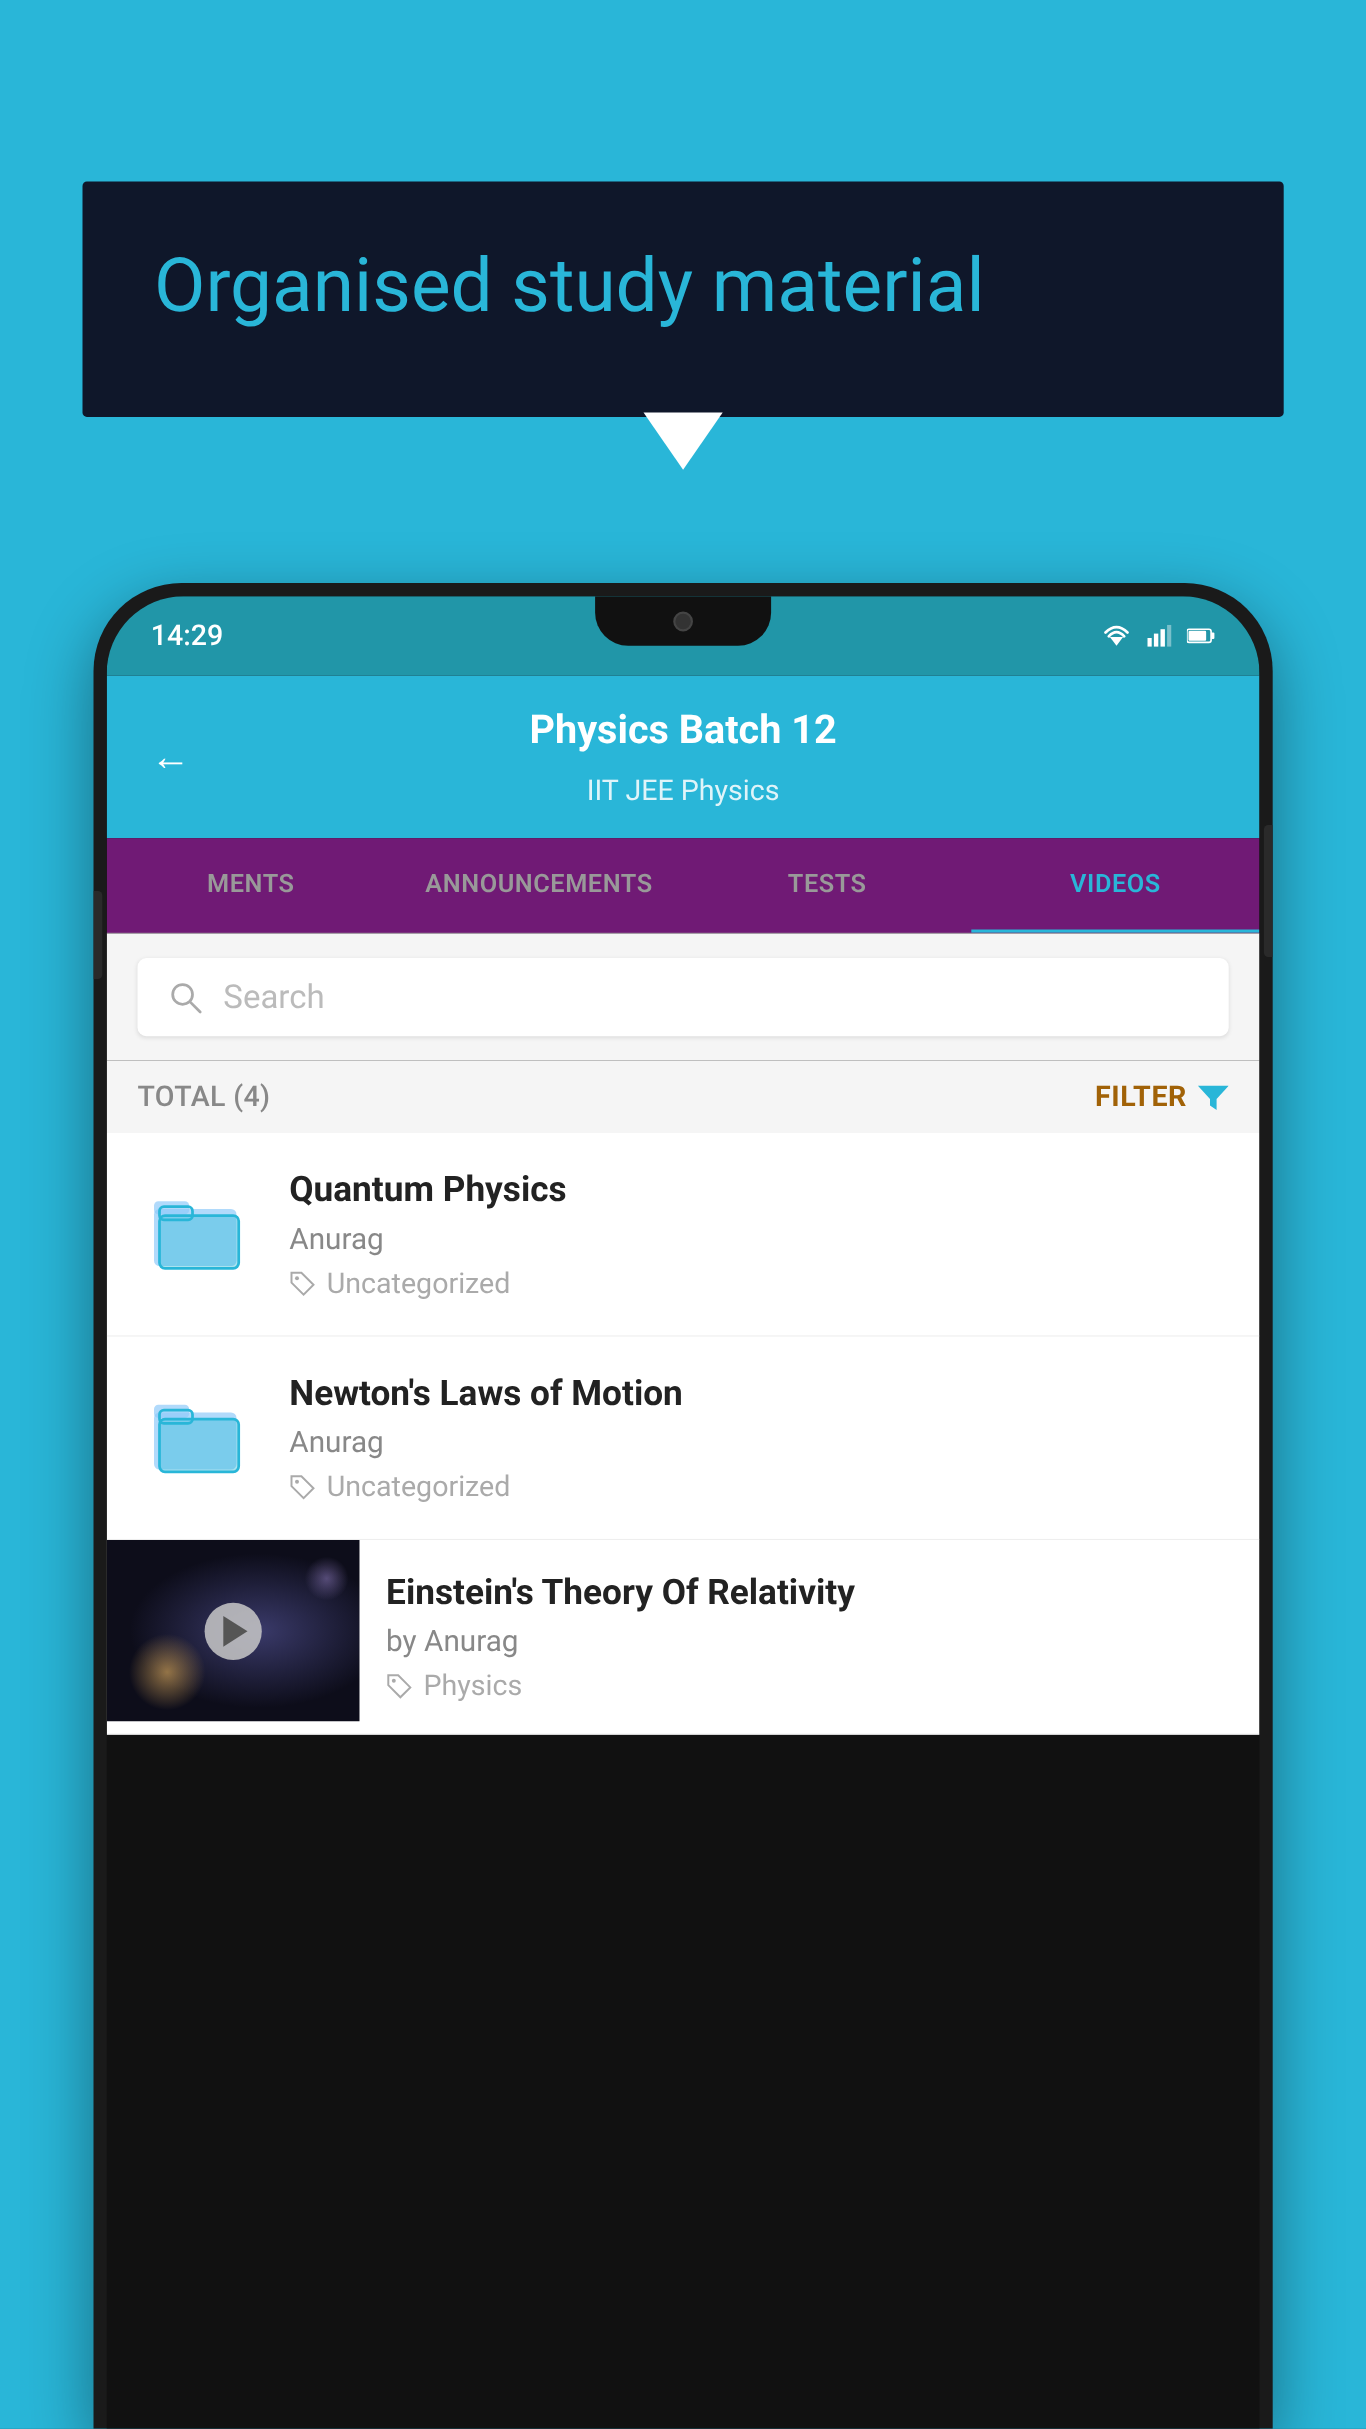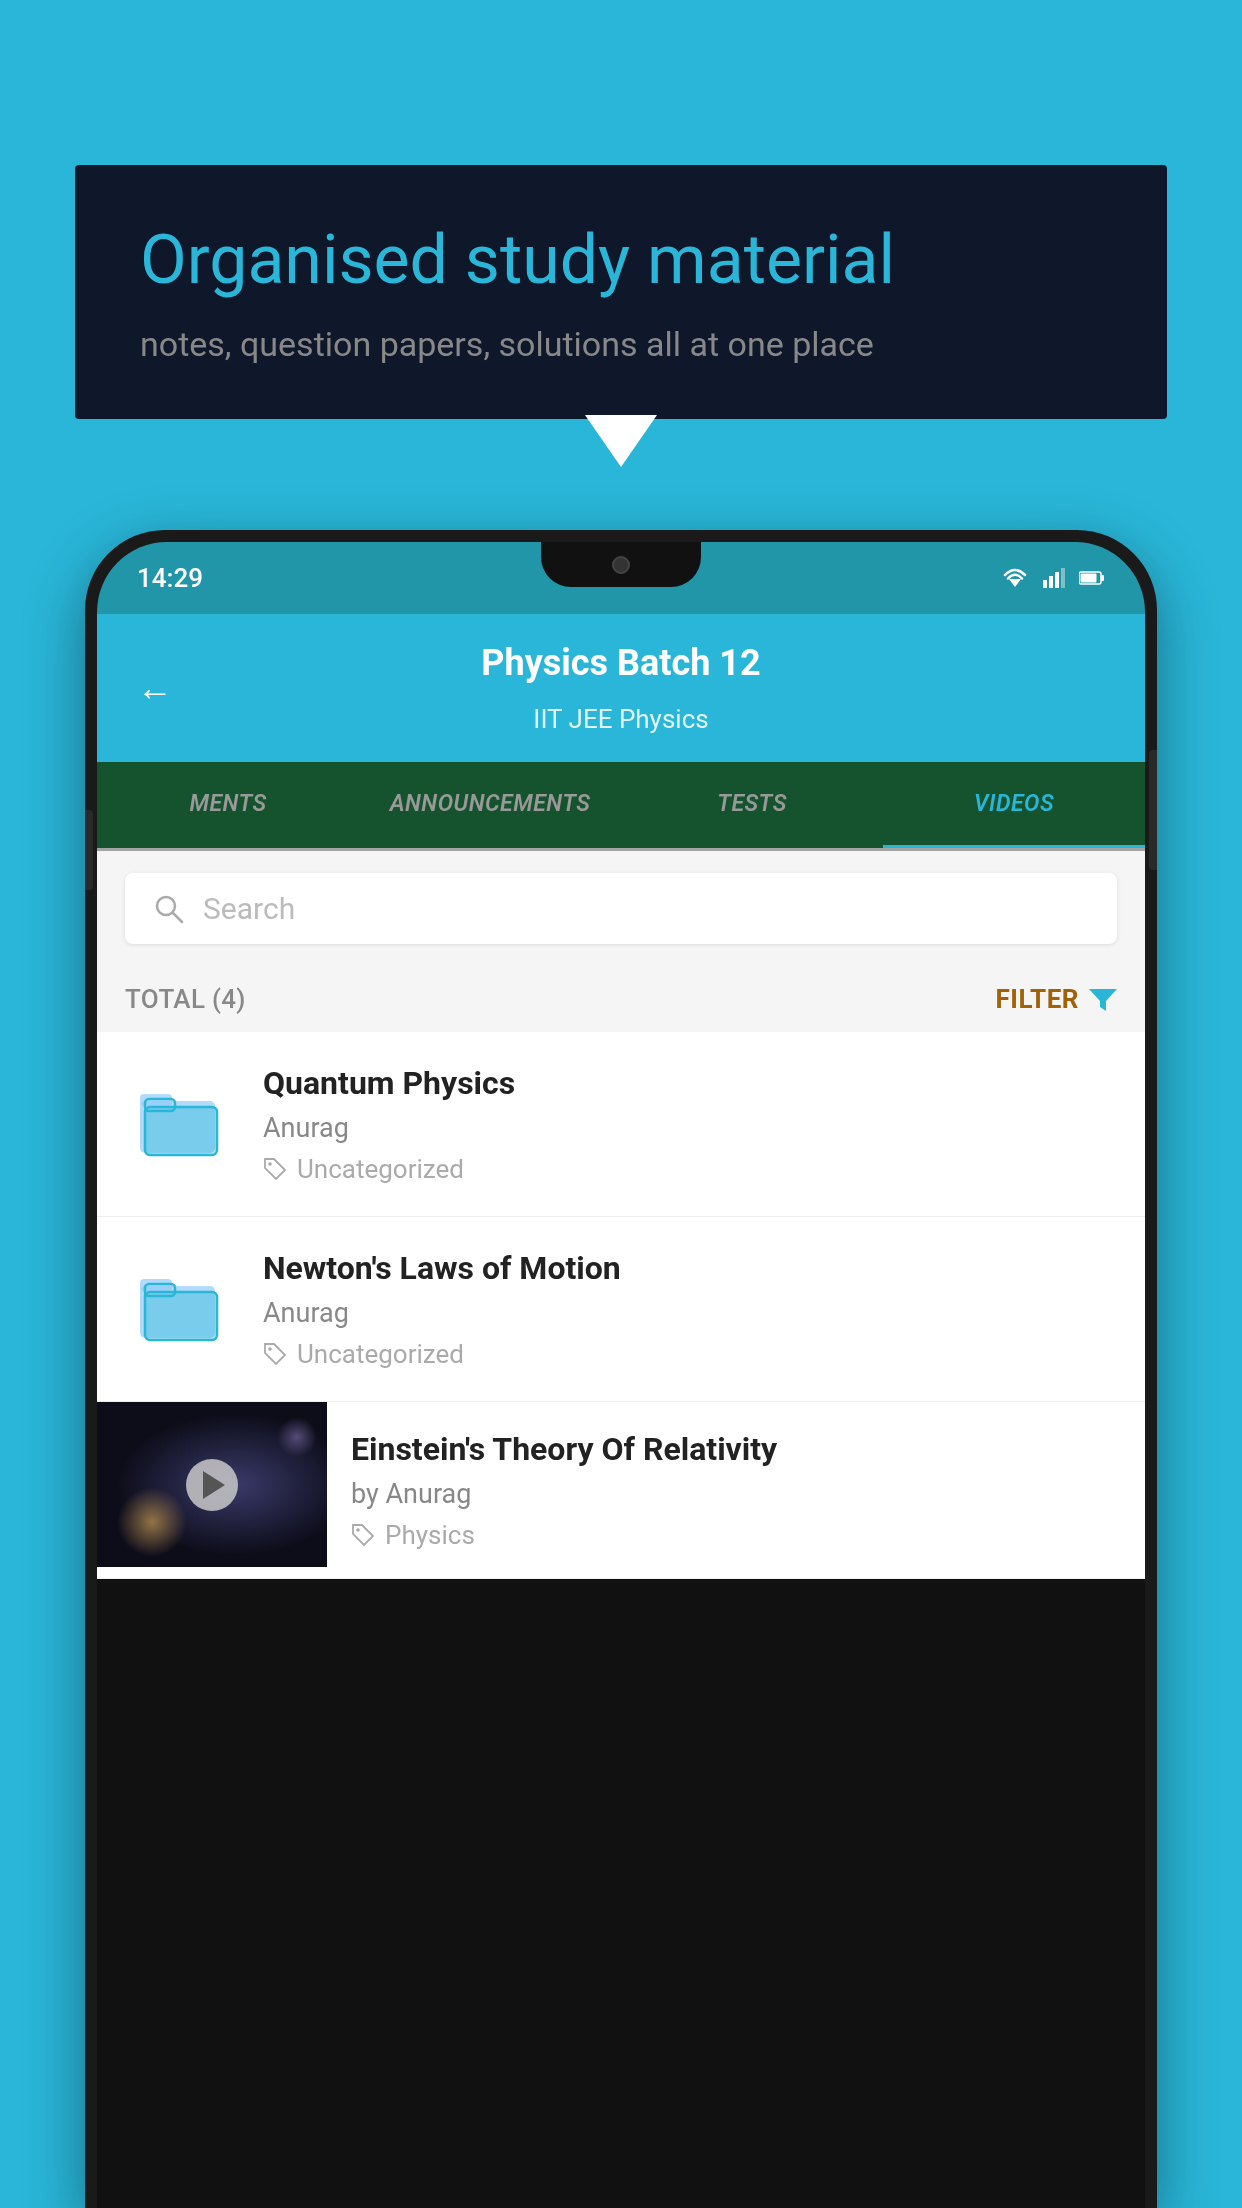--- a/index.html
+++ b/index.html
@@ -153,25 +153,24 @@
     }
 
     .header-subtitle {
       color: rgba(255,255,255,0.85);
       font-size: 26px;
       margin-top: 20px;
     }
 
     
     .tabs-bar {
-      background: #14532d;
-      display: flex;
-      border-bottom: 3px solid #a3a3a3;
+      background: #701a75;
+      display: flex;
+      border-bottom: 1px solid #a3a3a3;
       overflow: hidden;
-      font-style: italic;
     }
 
     .tab-item {
       flex: 1;
       text-align: center;
       padding: 28px 10px;
       font-size: 23px;
       font-weight: 600;
       color: #999;
       letter-spacing: 0.5px;
@@ -384,21 +383,20 @@
     }
   </style>
 </head>
 <body>
 
 <div style="position:absolute;top:0;left:0;width:1242px;height:2208px;background:#29b6d8;"></div>
 
 <div class="speech-bubble-container">
   <div class="speech-bubble">
     <div class="bubble-title">Organised study material</div>
-    <div class="bubble-subtitle">notes, question papers, solutions all at one place</div>
   </div>
 </div>
 
 <div class="phone-frame">
 
   <div class="side-btn-left"></div>
   <div class="side-btn-right"></div>
 
   <div class="phone-inner">
 

